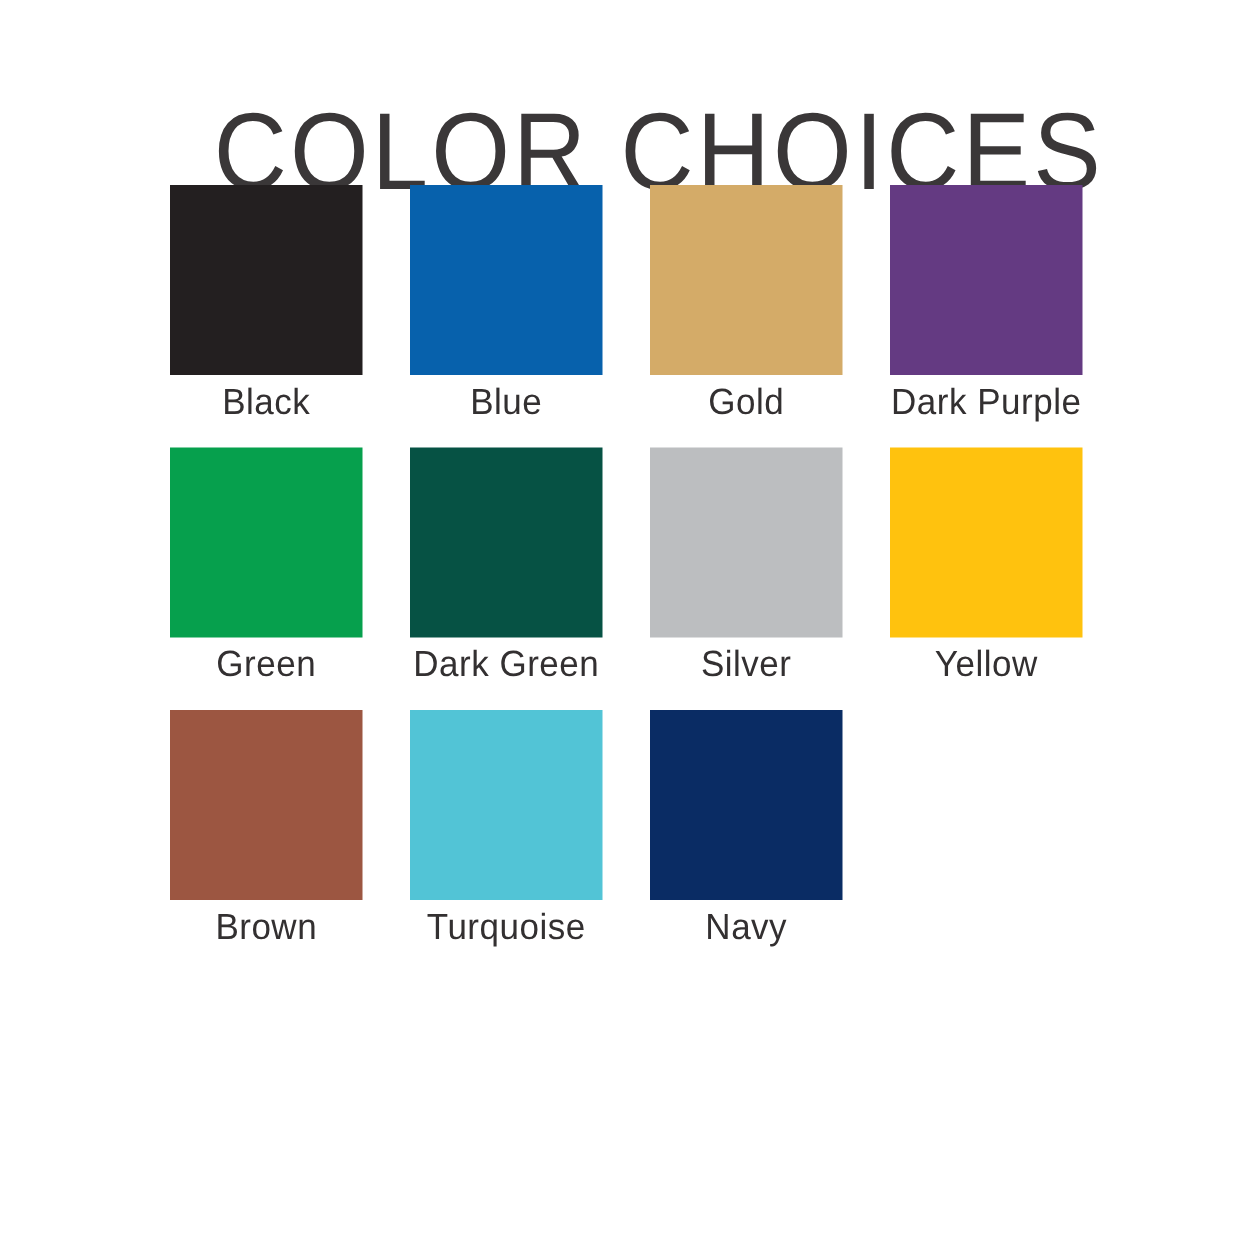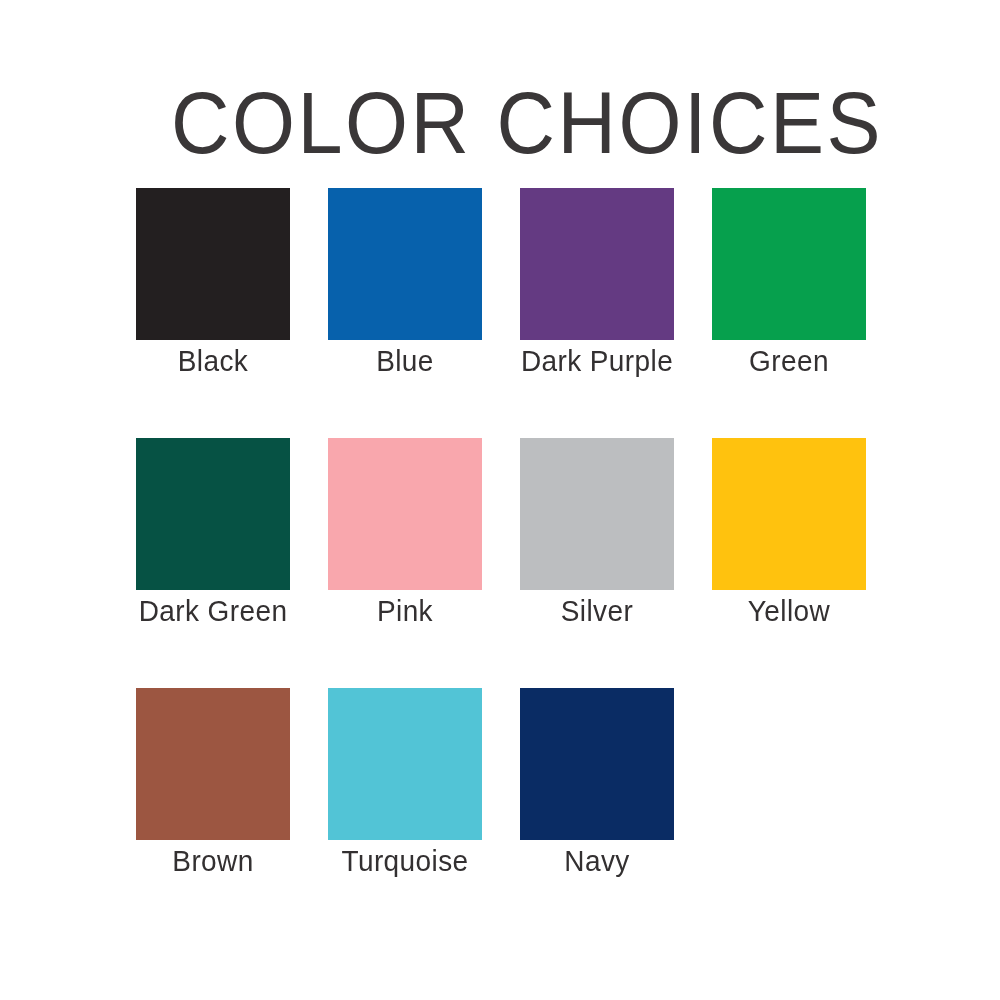--- a/index.html
+++ b/index.html
@@ -52,21 +52,20 @@
     width: 728px;
     display: grid;
     grid-template-columns: repeat(4, 154px);
     column-gap: 38px;
     row-gap: 0px;
   }
   .cell {
     width: 138px;
     height: 210px;
     position: relative;
-    margin-top: 40px;
   }
   .swatch {
     width: 154px;
     height: 152px;
     display: block;
   }
   .swatch-label {
     position: absolute;
     left: -22px;
     width: 198px;
@@ -95,34 +94,34 @@
   <div class="grid">
       <div class="cell">
         <div class="swatch" style="background: rgb(35, 31, 32);"></div>
         <div class="swatch-label">Black</div>
       </div>
       <div class="cell">
         <div class="swatch" style="background: rgb(7, 97, 172);"></div>
         <div class="swatch-label">Blue</div>
       </div>
       <div class="cell">
+        <div class="swatch" style="background: rgb(212, 171, 104);"></div>
+        <div class="swatch-label">Gold</div>
+      </div>
+      <div class="cell">
         <div class="swatch" style="background: rgb(100, 58, 130);"></div>
         <div class="swatch-label">Dark Purple</div>
       </div>
       <div class="cell">
         <div class="swatch" style="background: rgb(6, 160, 77);"></div>
         <div class="swatch-label">Green</div>
       </div>
       <div class="cell">
         <div class="swatch" style="background: rgb(6, 82, 68);"></div>
         <div class="swatch-label">Dark Green</div>
-      </div>
-      <div class="cell">
-        <div class="swatch" style="background: rgb(249, 167, 173);"></div>
-        <div class="swatch-label">Pink</div>
       </div>
       <div class="cell">
         <div class="swatch" style="background: rgb(188, 190, 192);"></div>
         <div class="swatch-label">Silver</div>
       </div>
       <div class="cell">
         <div class="swatch" style="background: rgb(255, 194, 14);"></div>
         <div class="swatch-label">Yellow</div>
       </div>
       <div class="cell">

